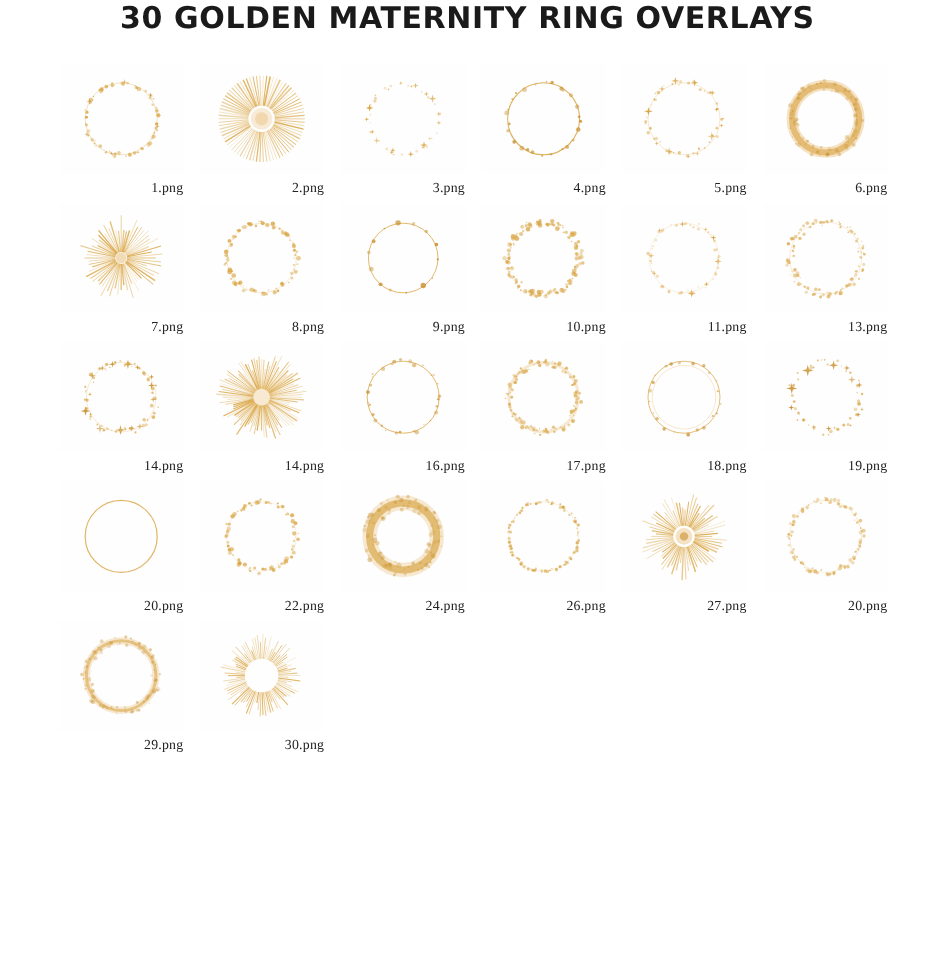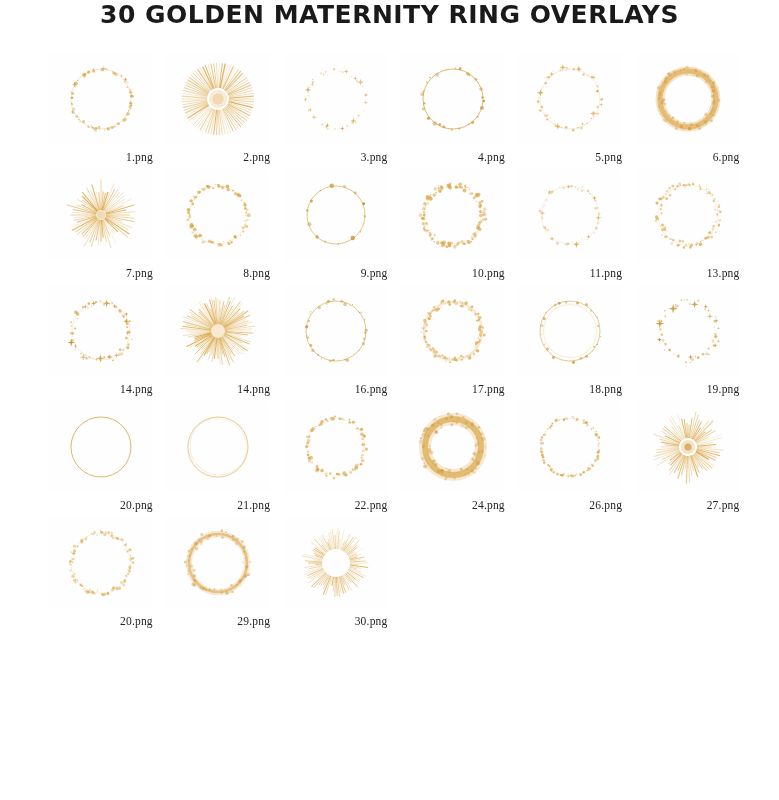--- a/index.html
+++ b/index.html
@@ -1384,30 +1384,20 @@
         <div class="thumb">
           <svg width="104" height="92" viewBox="0 0 104 92">
             <circle cx="52" cy="46" r="30" fill="none" stroke="#d9a441" stroke-width="1" opacity="0.8"></circle>
           </svg>
         </div>
         <div class="caption">20.png</div>
       </div>
       <div class="cell">
         <div class="thumb">
           <svg width="104" height="92" viewBox="0 0 104 92">
-            <circle cx="52" cy="46" r="30" fill="none" stroke="#d9a441" stroke-width="0.7" opacity="0.7"></circle>
-            <circle cx="53" cy="45" r="29" fill="none" stroke="#e8c07d" stroke-width="0.6" opacity="0.5"></circle>
-            <circle cx="51" cy="47" r="29.5" fill="none" stroke="#e8c07d" stroke-width="0.5" opacity="0.4"></circle>
-          </svg>
-        </div>
-        <div class="caption">21.png</div>
-      </div>
-      <div class="cell">
-        <div class="thumb">
-          <svg width="104" height="92" viewBox="0 0 104 92">
             <circle cx="52" cy="46" r="29" fill="none" stroke="#e8c07d" stroke-width="0.5" opacity="0.35"></circle>
             <circle cx="80.10" cy="46.60" r="0.53" fill="#d9a441" opacity="0.44"></circle>
             <circle cx="79.06" cy="49.73" r="1.00" fill="#d9a441" opacity="0.47"></circle>
             <circle cx="78.35" cy="54.19" r="1.35" fill="#d9a441" opacity="0.39"></circle>
             <circle cx="78.85" cy="59.54" r="1.62" fill="#d9a441" opacity="0.51"></circle>
             <circle cx="77.53" cy="56.87" r="1.13" fill="#d9a441" opacity="0.54"></circle>
             <circle cx="77.02" cy="63.17" r="1.29" fill="#d9a441" opacity="0.80"></circle>
             <circle cx="72.82" cy="64.55" r="1.99" fill="#d9a441" opacity="0.46"></circle>
             <circle cx="72.27" cy="66.63" r="1.87" fill="#d9a441" opacity="0.74"></circle>
             <circle cx="70.91" cy="68.51" r="1.18" fill="#d9a441" opacity="0.51"></circle>

